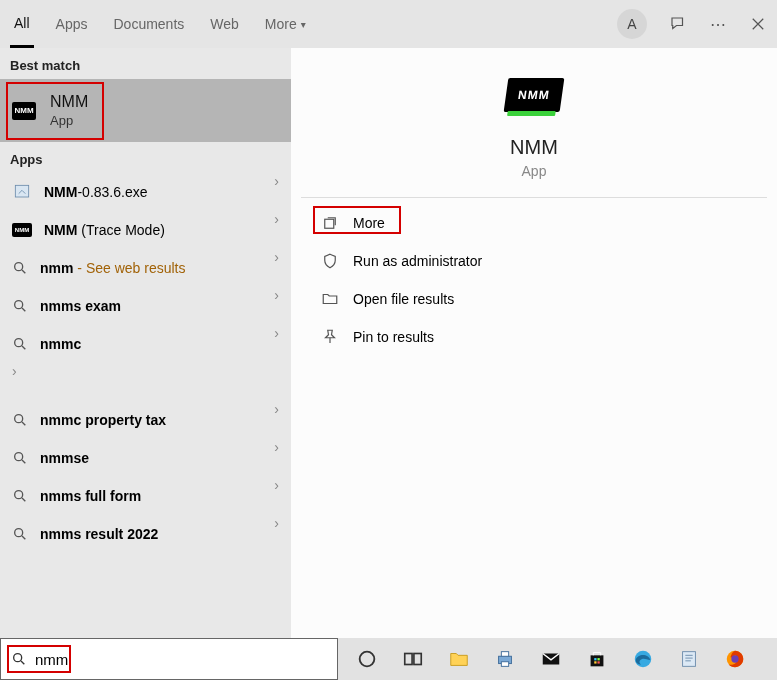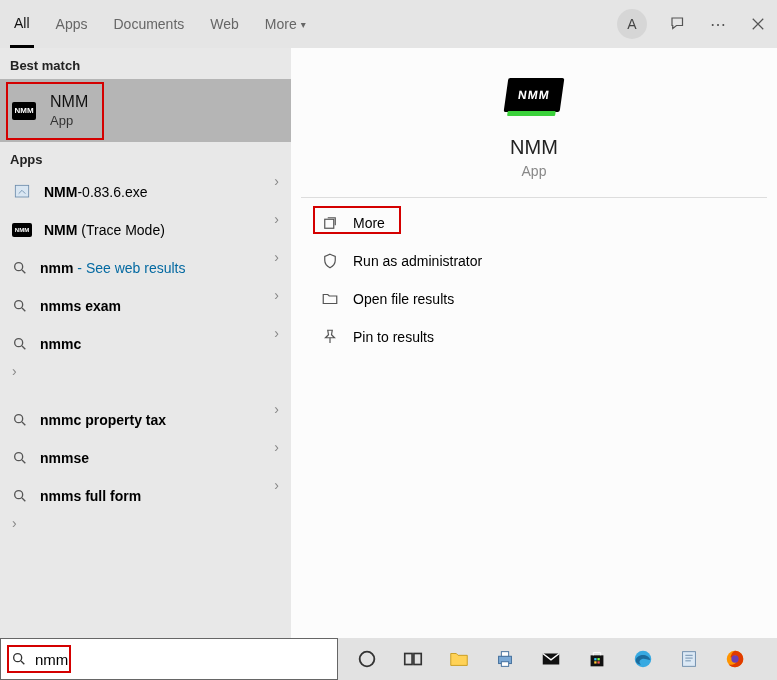--- a/index.html
+++ b/index.html
@@ -30,21 +30,21 @@
 .best .red-box { left:6px; top:3px; width:98px; height:58px; }
 .app-icon-small { width:24px; height:18px; background:#000; color:#fff; font-size:8px; font-weight:bold; display:flex;align-items:center;justify-content:center; border-radius:2px; position:relative; margin-right:14px; }
 .best .title { font-size:16px; color:#111; }
 .best .sub { font-size:13px; color:#333; margin-top:2px; }
 
 .row { display:flex; padding: 0 12px; height:38px; justify-content:space-between; cursor:pointer; }
 .row .rl { display:flex; align-items:center; gap:12px; }
 .row .chev-r { color:#888; font-size:14px; }
 .exe-icon { width:20px; height:20px; display:flex;align-items:center;justify-content:center; font-size:14px; }
 .search-glyph { width:16px; height:16px; color:#555; display:flex;align-items:center;justify-content:center; }
-.dim { color:#0369a1; }
+.dim { color:#a16207; }
 .b { font-weight:600; }
 
 
 .preview { display:flex; flex-direction:column; align-items:center; padding: 30px 0 18px 0; border-bottom:1px solid #ddd; margin:0 10px; }
 .nmm-logo { width:56px; height:34px; background:#000; transform:skewX(-8deg); border-radius:2px; display:flex;flex-direction:column;align-items:center;justify-content:center; position:relative; }
 .nmm-logo span { color:#fff; font-weight:bold; font-size:12px; letter-spacing:1px; }
 .nmm-logo::after { content:""; position:absolute; bottom:-4px; left:4px; right:4px; height:5px; background:#3bd13b; border-radius:1px; }
 .preview .pname { font-size:20px; margin-top:24px; color:#222; }
 .preview .ptype { font-size:14px; color:#888; margin-top:4px; }
 
@@ -205,20 +205,29 @@
                 <svg viewBox="0 0 24 24" fill="none" stroke="#555" stroke-width="2">
                   <circle cx="10" cy="10" r="6"></circle>
                   <path d="M15 15l5 5"></path>
                 </svg>
               </div>
               <span><span class="b">nmm</span><span class="rest b">s full form</span><span class="dim"></span></span>
             </div>
             <span class="chev-r">›</span>
           </div>
           <div class="row">
+            <div class="rl">
+              <div class="search-glyph">
+                <svg viewBox="0 0 24 24" fill="none" stroke="#555" stroke-width="2">
+                  <circle cx="10" cy="10" r="6"></circle>
+                  <path d="M15 15l5 5"></path>
+                </svg>
+              </div>
+              <span><span class="b">nmm</span><span class="rest b">s result 2022</span><span class="dim"></span></span>
+            </div>
             <span class="chev-r">›</span>
           </div>
         </div>
     </div>
 
     <div class="right">
       <div class="preview">
         <div class="nmm-logo">
             <span>NMM</span>
           </div>

